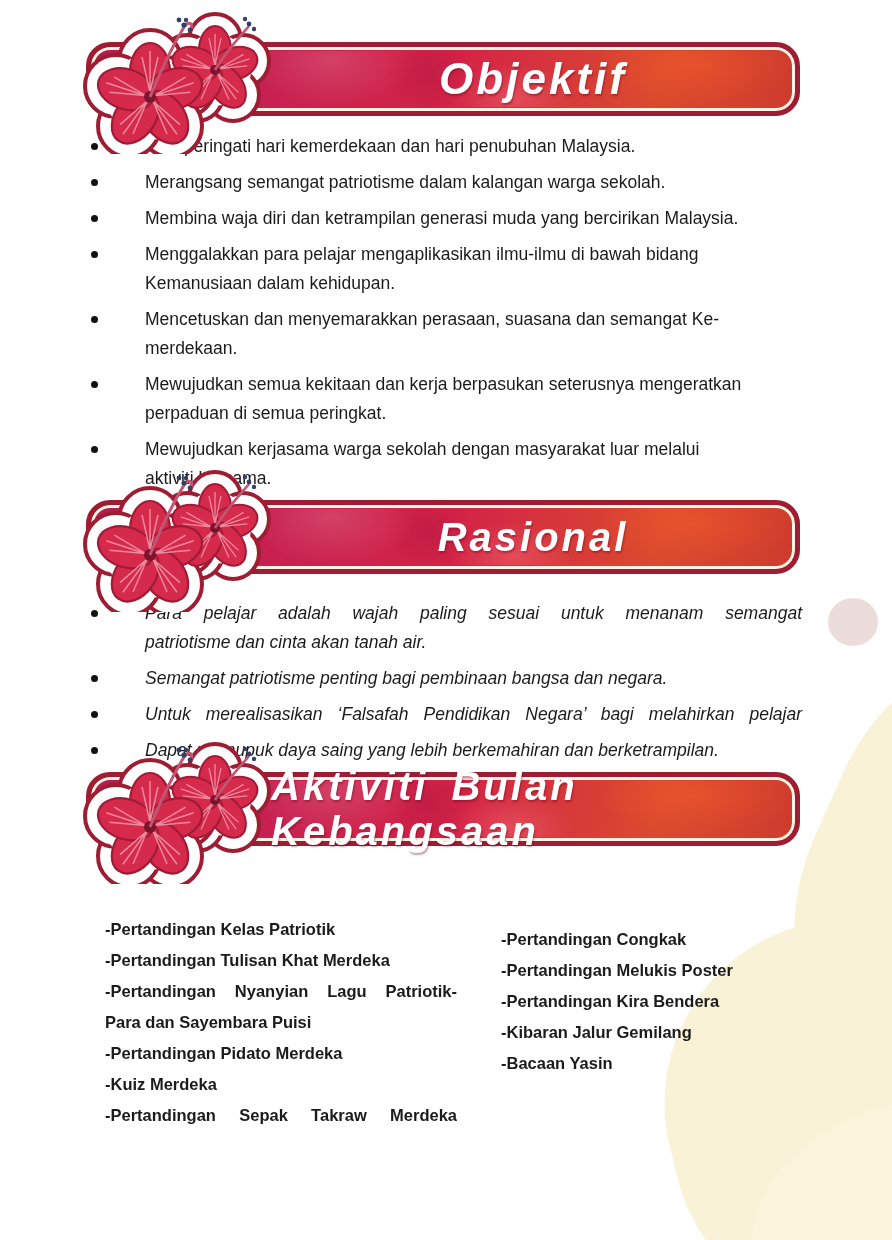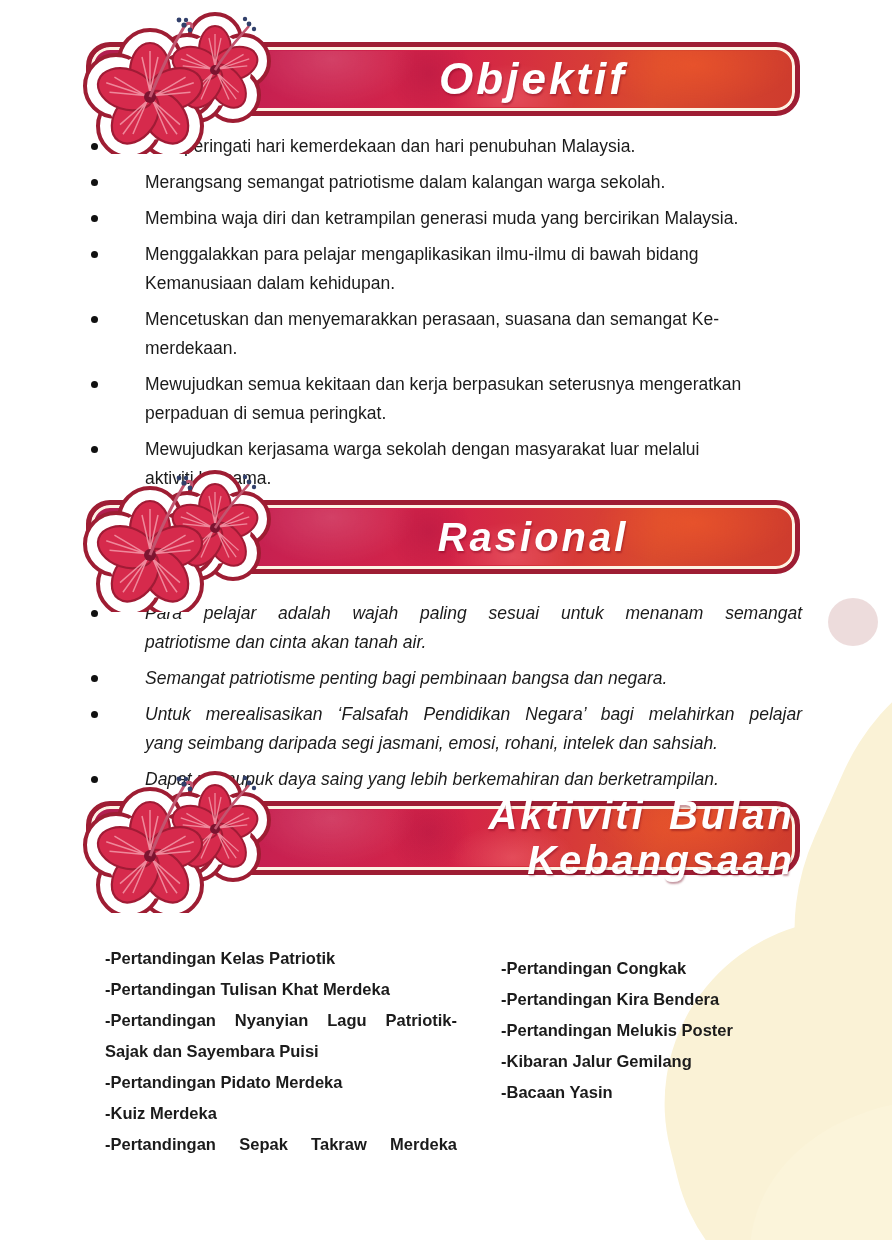--- a/index.html
+++ b/index.html
@@ -50,21 +50,20 @@
       radial-gradient(60px 60px at 48% 40%, rgba(150,10,60,.25), transparent 70%);
   }
   .banner-title {
     position: absolute; inset: 0; z-index: 2;
     display: flex; align-items: center; justify-content: center;
     padding-left: 180px;
     color: #ffffff;
     font-style: italic; font-weight: 700;
     letter-spacing: 3px; word-spacing: 9px;
     text-shadow: 1px 2px 2px rgba(110,0,25,.4);
-    text-align: right;
   }
   .title-lg { font-size: 44px; }
   .title-md { font-size: 40px; }
   .flowers {
     position: absolute; left: -26px; top: -35px;
     width: 218px; height: 142px; z-index: 3;
   }
   .banner-objektif { margin-top: 42px; }
   .banner-rasional { margin-top: 6px; }
   .banner-aktiviti { margin-top: 1px; }
@@ -246,21 +245,20 @@
   <ul class="bullets bullets-rasional">
     <li>
       <span class="ln stretch">Para pelajar adalah wajah paling sesuai untuk menanam semangat</span>
       <span class="ln">patriotisme dan cinta akan tanah air.</span>
     </li>
     <li>
         <span class="ln">Semangat patriotisme penting bagi pembinaan bangsa dan negara.</span>
       </li>
     <li>
       <span class="ln stretch">Untuk merealisasikan ‘Falsafah Pendidikan Negara’ bagi melahirkan pelajar</span>
-      <span class="ln">yang seimbang daripada segi jasmani, emosi, rohani, intelek dan sahsiah.</span>
     </li>
     <li>
         <span class="ln">Dapat memupuk daya saing yang lebih berkemahiran dan berketrampilan.</span>
       </li>
   </ul>
 </section>
 
 <section class="section">
   <div class="banner banner-aktiviti">
     <svg class="flowers" viewBox="0 0 218 142">
@@ -271,41 +269,41 @@
   <div class="columns">
     <div class="col col-left">
       <p>
           <span class="ln">-Pertandingan Kelas Patriotik</span>
         </p>
       <p>
           <span class="ln">-Pertandingan Tulisan Khat Merdeka</span>
         </p>
       <p>
         <span class="ln stretch">-Pertandingan Nyanyian Lagu Patriotik-</span>
-        <span class="ln">Sajak dan Sayembara Puisi</span>
+        <span class="ln">Para dan Sayembara Puisi</span>
       </p>
       <p>
           <span class="ln">-Pertandingan Pidato Merdeka</span>
         </p>
       <p>
           <span class="ln">-Kuiz Merdeka</span>
         </p>
       <p>
           <span class="ln stretch">-Pertandingan Sepak Takraw Merdeka</span>
         </p>
     </div>
     <div class="col col-right">
       <p>
           <span class="ln">-Pertandingan Congkak</span>
         </p>
       <p>
+          <span class="ln">-Pertandingan Melukis Poster</span>
+        </p>
+      <p>
           <span class="ln">-Pertandingan Kira Bendera</span>
-        </p>
-      <p>
-          <span class="ln">-Pertandingan Melukis Poster</span>
         </p>
       <p>
           <span class="ln">-Kibaran Jalur Gemilang</span>
         </p>
       <p>
           <span class="ln">-Bacaan Yasin</span>
         </p>
     </div>
   </div>
 </section>

